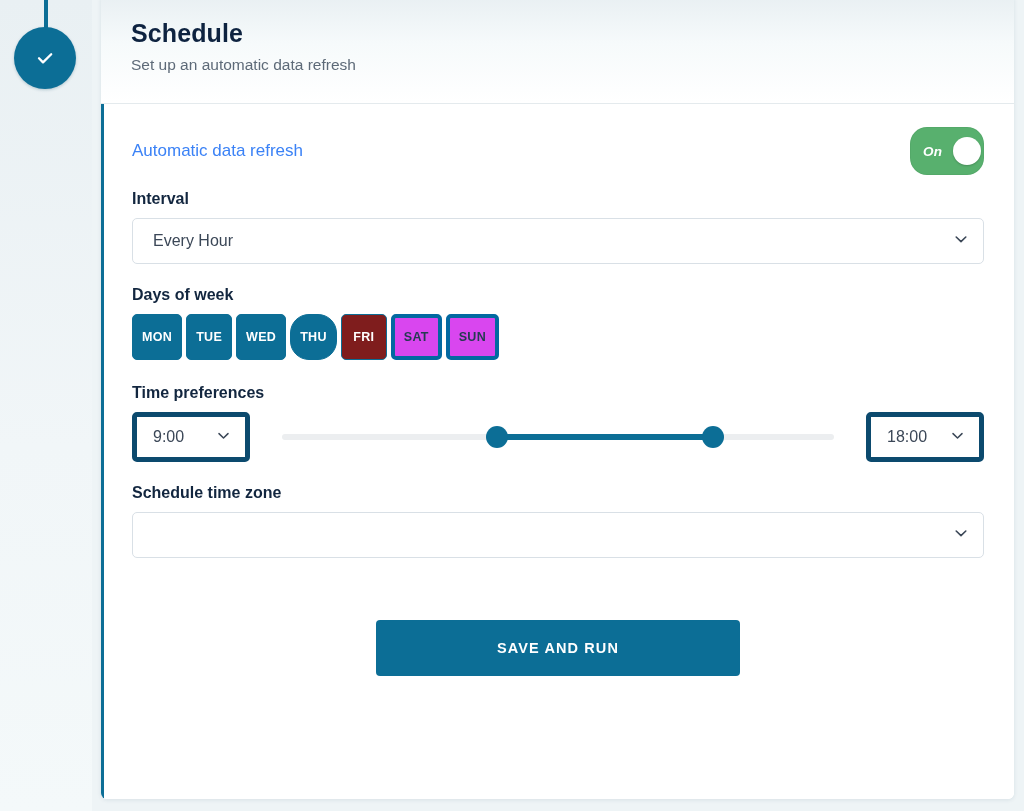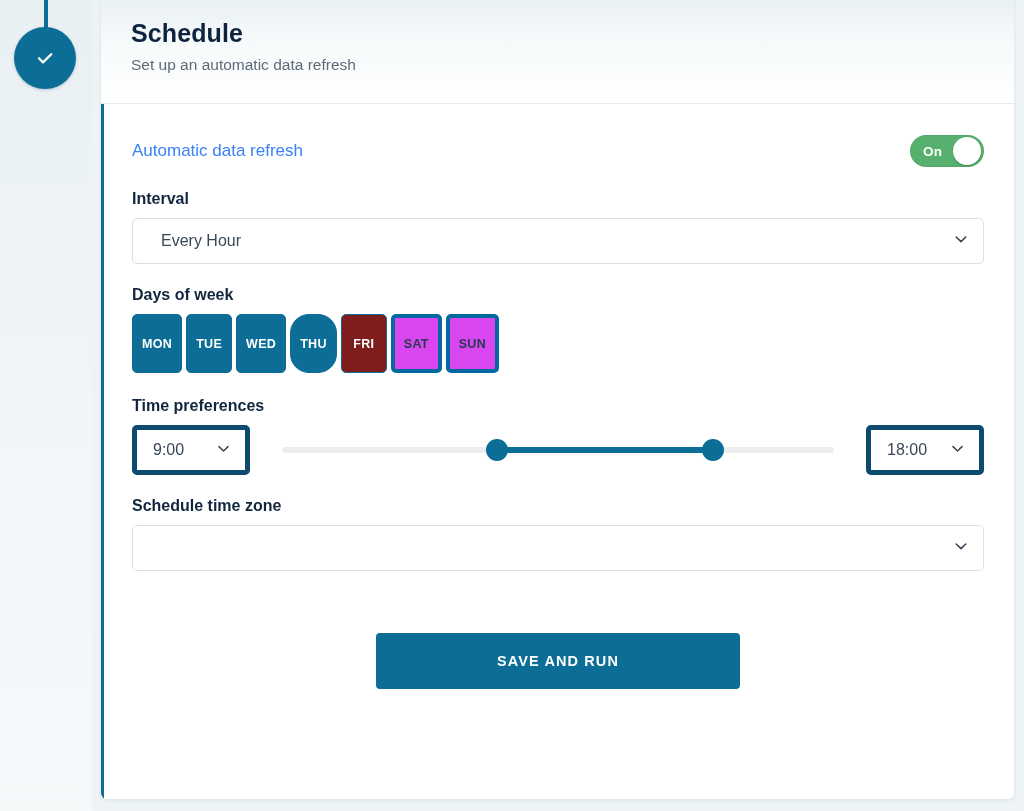--- a/index.html
+++ b/index.html
@@ -104,28 +104,29 @@
   }
   #auto-refresh-label {
     font-size: 17px;
     color: #3b82f6;
     font-weight: 400;
   }
 
   
   #auto-refresh-toggle {
     width: 74px;
-    height: 32px;
+    height: 48px;
     border-radius: 17px;
     background: #58b06e;
     position: relative;
     display: flex;
     align-items: center;
     cursor: pointer;
     box-shadow: inset 0 0 0 1px rgba(0,0,0,.04);
+    font-style: italic;
   }
   #toggle-state-label {
     position: absolute;
     left: 13px;
     font-size: 13.5px;
     font-weight: bold;
     color: #ffffff;
     letter-spacing: .2px;
   }
   #toggle-knob {
@@ -140,21 +141,21 @@
 
   
   .select-box {
     position: relative;
     height: 46px;
     border: 1px solid #d9e0e6;
     border-radius: 5px;
     background: #fff;
     display: flex;
     align-items: center;
-    padding: 0 38px 0 28px;
+    padding: 0 38px 0 20px;
     font-size: 16px;
     color: #3b4757;
     cursor: pointer;
   }
   .select-box .chev {
     position: absolute;
     right: 14px;
     top: 50%;
     transform: translateY(-50%);
     pointer-events: none;
@@ -164,21 +165,21 @@
 
   #interval-block { margin-bottom: 22px; }
   #days-block { margin-bottom: 24px; }
   #time-block { margin-bottom: 22px; }
   #timezone-block { margin-bottom: 0; }
 
   
   #days-row { display: flex; gap: 4px; }
   .day-chip {
     min-width: 46px;
-    height: 59px;
+    height: 46px;
     border-radius: 5px;
     display: flex;
     align-items: center;
     justify-content: center;
     font-size: 12.5px;
     font-weight: bold;
     letter-spacing: .3px;
     padding: 0 9px;
     cursor: pointer;
     user-select: none;

